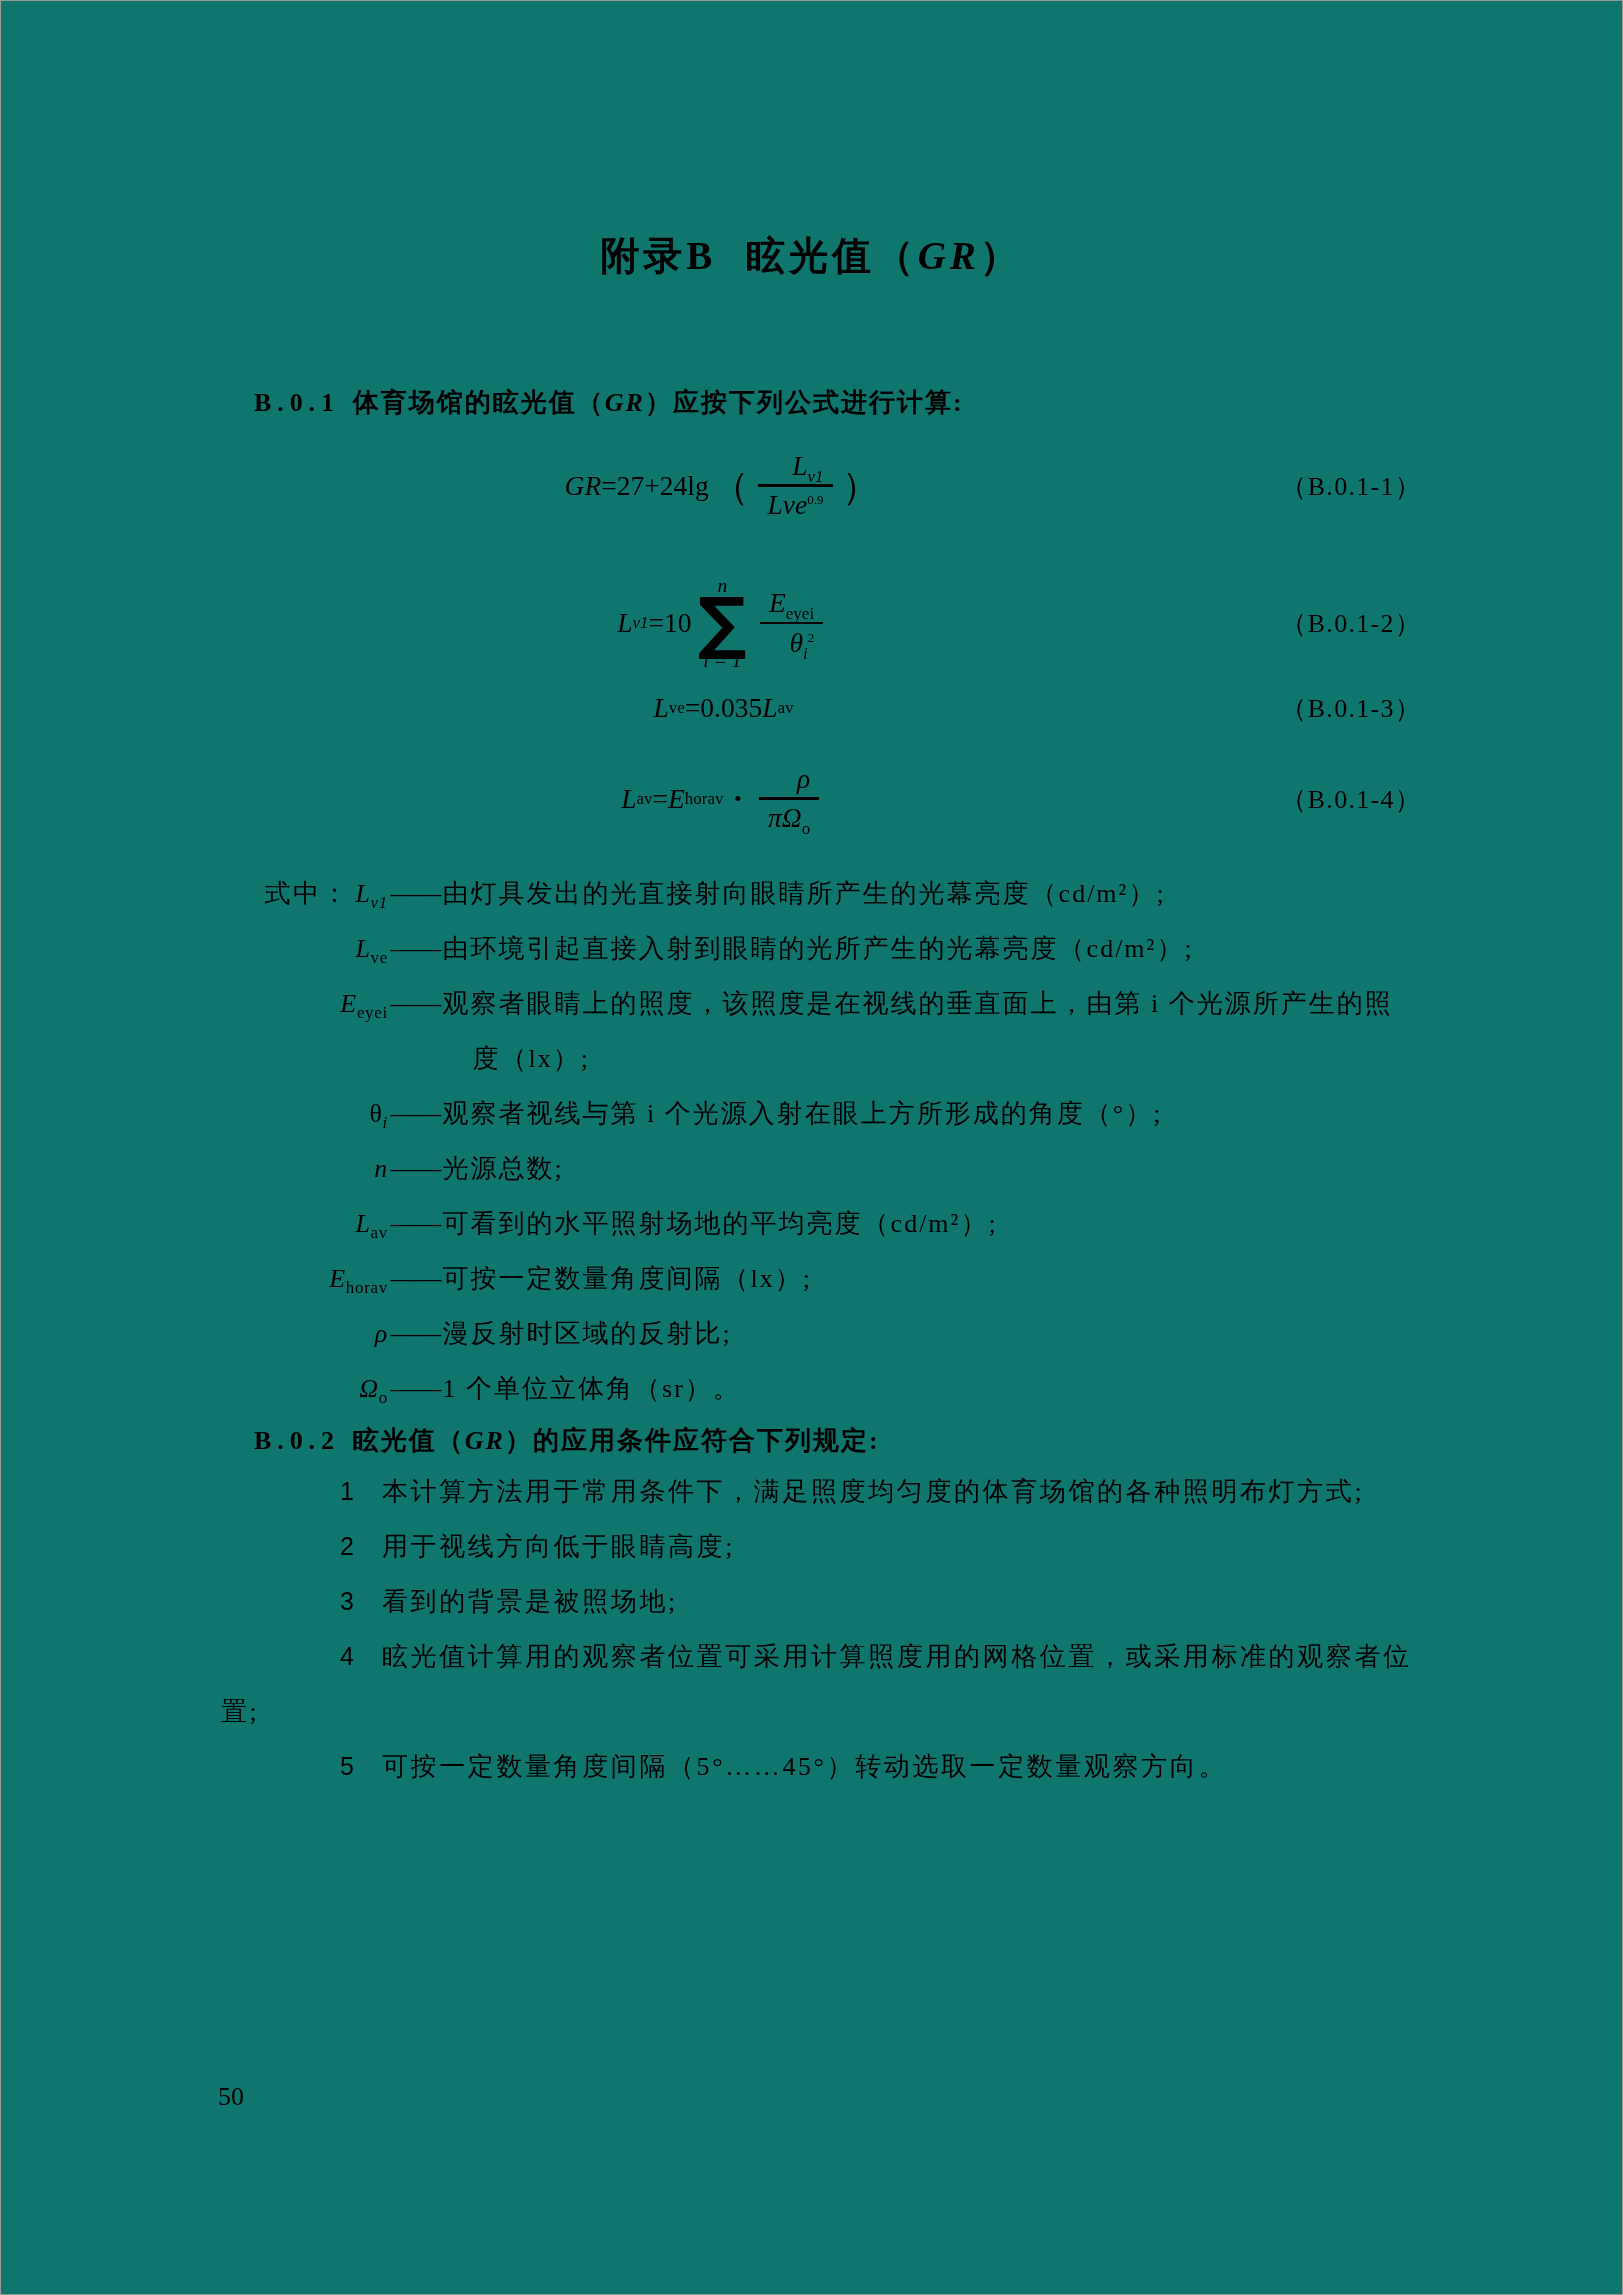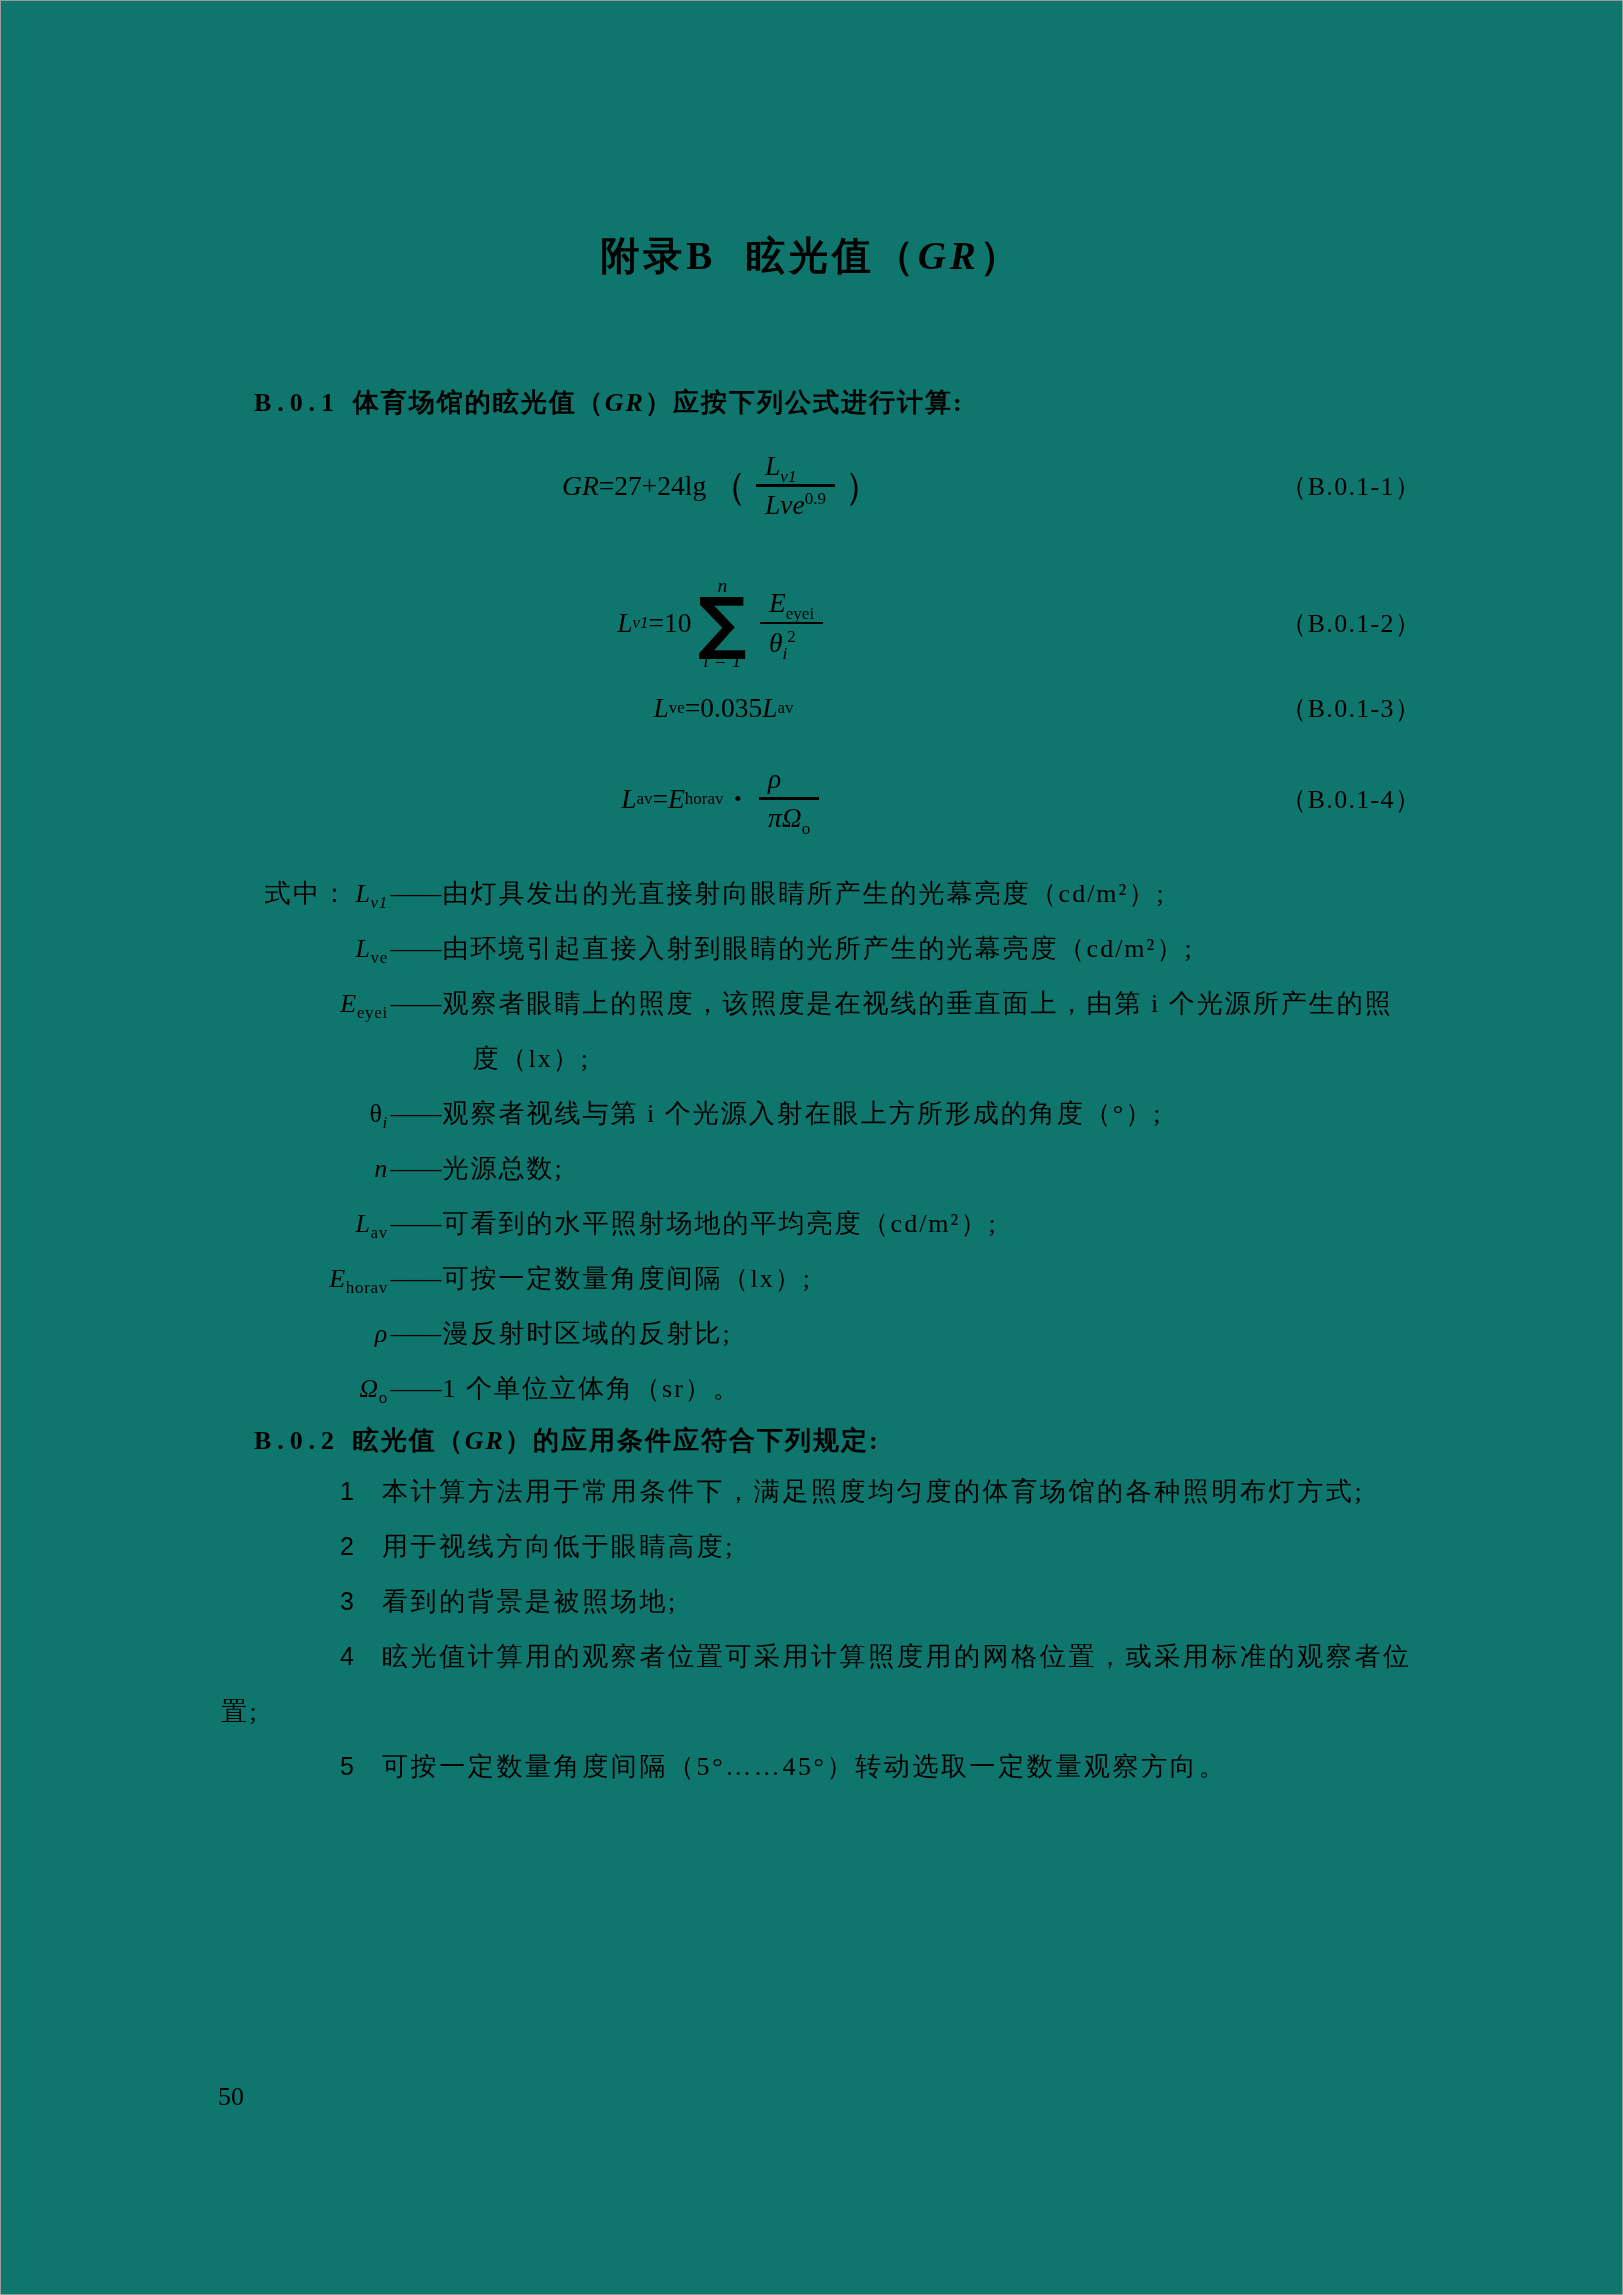--- a/index.html
+++ b/index.html
@@ -8,21 +8,21 @@
     position:relative;
     width:1623px;height:2295px;
     background:#0f766e;
     border:1.3px solid #9a9a9a;
     font-family:"Liberation Serif","DejaVu Serif",serif;
     color:#000;
     overflow:hidden;
   }
   .it{font-style:italic;}
   sub{font-size:17px;font-style:normal;line-height:0;}
-  sup{font-size:17px;font-style:normal;line-height:0;}
+  sup{font-size:13px;font-style:normal;line-height:0;}
   sub.it,sup.it{font-style:italic;}
 
   
   .title{
     position:absolute;top:228px;left:0;right:0;
     text-align:center;font-size:39px;font-weight:bold;letter-spacing:3.9px;
   }
   .title .t2{margin-left:30px;}
 
   
@@ -45,21 +45,21 @@
   }
   .eq1{top:424px;height:121px;}
   .eq2{top:558px;height:128px;}
   .eq3{top:688px;height:37px;}
   .eq4{top:747px;height:101px;}
   .eqno{
     position:absolute;right:3.9px;top:50%;transform:translateY(-50%);
     font-size:26px;font-style:normal;letter-spacing:1.3px;font-weight:normal;
   }
   .frac{
-    display:inline-flex;flex-direction:column;align-items:flex-start;
+    display:inline-flex;flex-direction:column;align-items:flex-end;
     margin:0 6.5px;font-style:normal;vertical-align:middle;
   }
   .frac .fnum,.frac .fden{padding:2.6px 9.2px;line-height:1.15;}
   .frac .bar{height:2.6px;background:#000;align-self:stretch;}
   .bigp{font-size:38px;font-weight:normal;line-height:1;margin:0 2.6px;}
   .sum{
     display:inline-flex;flex-direction:column;align-items:center;
     line-height:1;margin:0 6.5px;font-style:normal;
   }
   .sum .lim{font-size:19.6px;}

